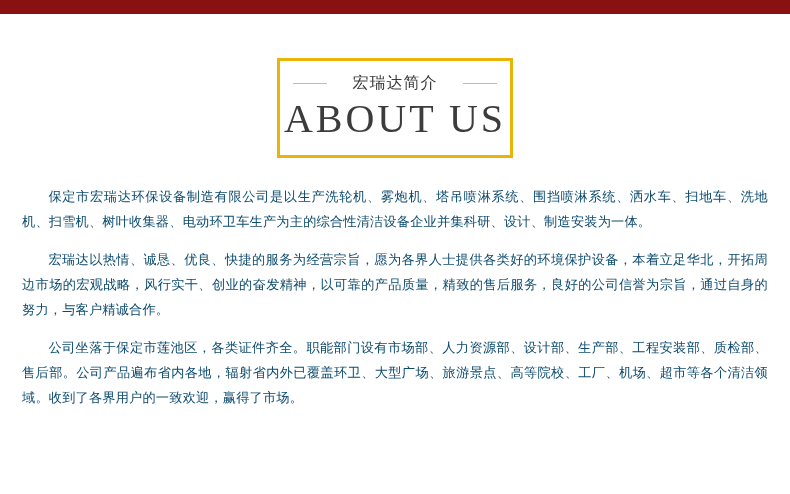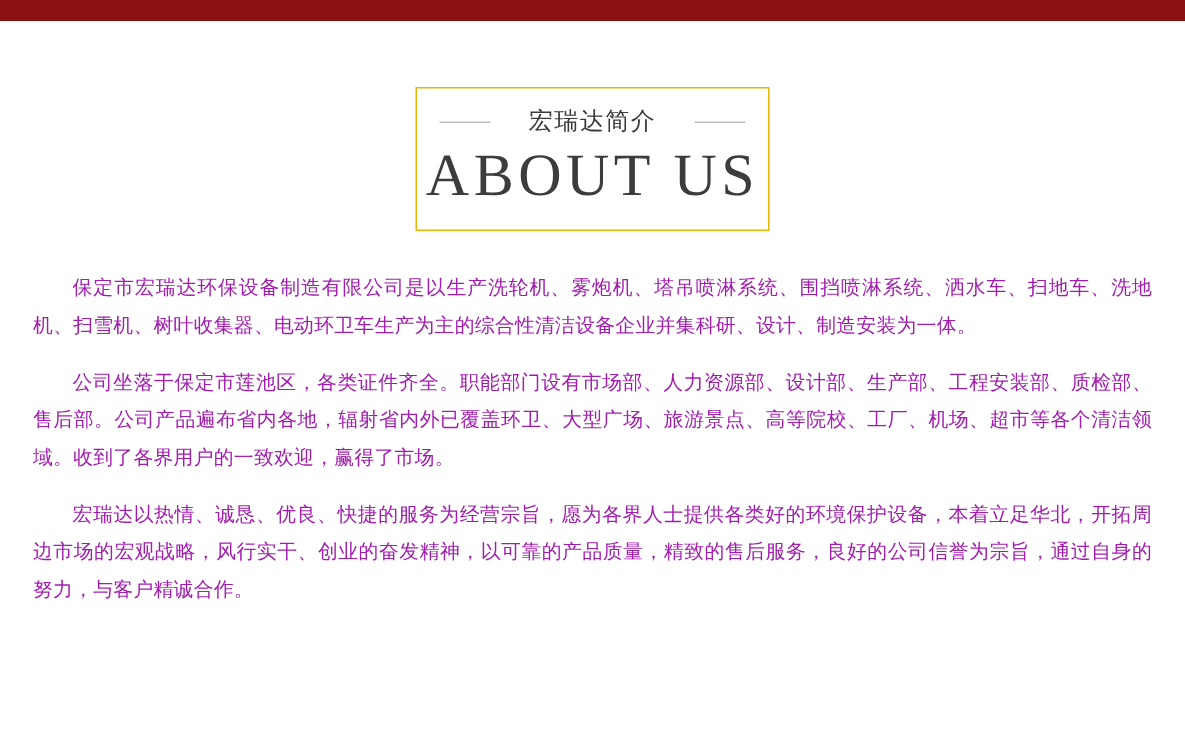--- a/index.html
+++ b/index.html
@@ -28,21 +28,21 @@
     width: 100%;
     text-align: center;
     padding-top: 44px;
   }
   .title-frame {
     display: inline-block;
     position: relative;
     box-sizing: border-box;
     width: 236px;
     padding: 10px 0 16px 0;
-    border: 1px solid #eab308;
+    border: 3px solid #eab308;
   }
   .title-cn {
     position: relative;
     font-size: 16px;
     color: #3a3a3a;
     letter-spacing: 1px;
     line-height: 24px;
     margin: 0 auto 2px auto;
     width: 160px;
     text-align: center;
@@ -67,21 +67,21 @@
     line-height: 40px;
     margin: 4px 0 0 0;
   }
   .body-text {
     padding: 26px 22px 0 22px;
   }
   .para {
     font-family: "DejaVu Sans", "Liberation Sans", sans-serif;
     font-size: 13.2px;
     line-height: 25px;
-    color: #a21caf;
+    color: #0c4a6e;
     text-align: justify;
     text-indent: 2em;
     margin: 0 0 13px 0;
     letter-spacing: 0.2px;
   }
 </style>
 </head>
 <body>
 
 <div class="page">
@@ -90,17 +90,17 @@
 
   <div class="header-block">
     <div class="title-frame">
       <div class="title-cn">宏瑞达简介</div>
       <div class="title-en">ABOUT US</div>
     </div>
   </div>
 
   <div class="body-text">
     <p class="para">保定市宏瑞达环保设备制造有限公司是以生产洗轮机、雾炮机、塔吊喷淋系统、围挡喷淋系统、洒水车、扫地车、洗地机、扫雪机、树叶收集器、电动环卫车生产为主的综合性清洁设备企业并集科研、设计、制造安装为一体。</p>
+    <p class="para">宏瑞达以热情、诚恳、优良、快捷的服务为经营宗旨，愿为各界人士提供各类好的环境保护设备，本着立足华北，开拓周边市场的宏观战略，风行实干、创业的奋发精神，以可靠的产品质量，精致的售后服务，良好的公司信誉为宗旨，通过自身的努力，与客户精诚合作。</p>
     <p class="para">公司坐落于保定市莲池区，各类证件齐全。职能部门设有市场部、人力资源部、设计部、生产部、工程安装部、质检部、售后部。公司产品遍布省内各地，辐射省内外已覆盖环卫、大型广场、旅游景点、高等院校、工厂、机场、超市等各个清洁领域。收到了各界用户的一致欢迎，赢得了市场。</p>
-    <p class="para">宏瑞达以热情、诚恳、优良、快捷的服务为经营宗旨，愿为各界人士提供各类好的环境保护设备，本着立足华北，开拓周边市场的宏观战略，风行实干、创业的奋发精神，以可靠的产品质量，精致的售后服务，良好的公司信誉为宗旨，通过自身的努力，与客户精诚合作。</p>
   </div>
 
 </div>
 
 </body></html>

